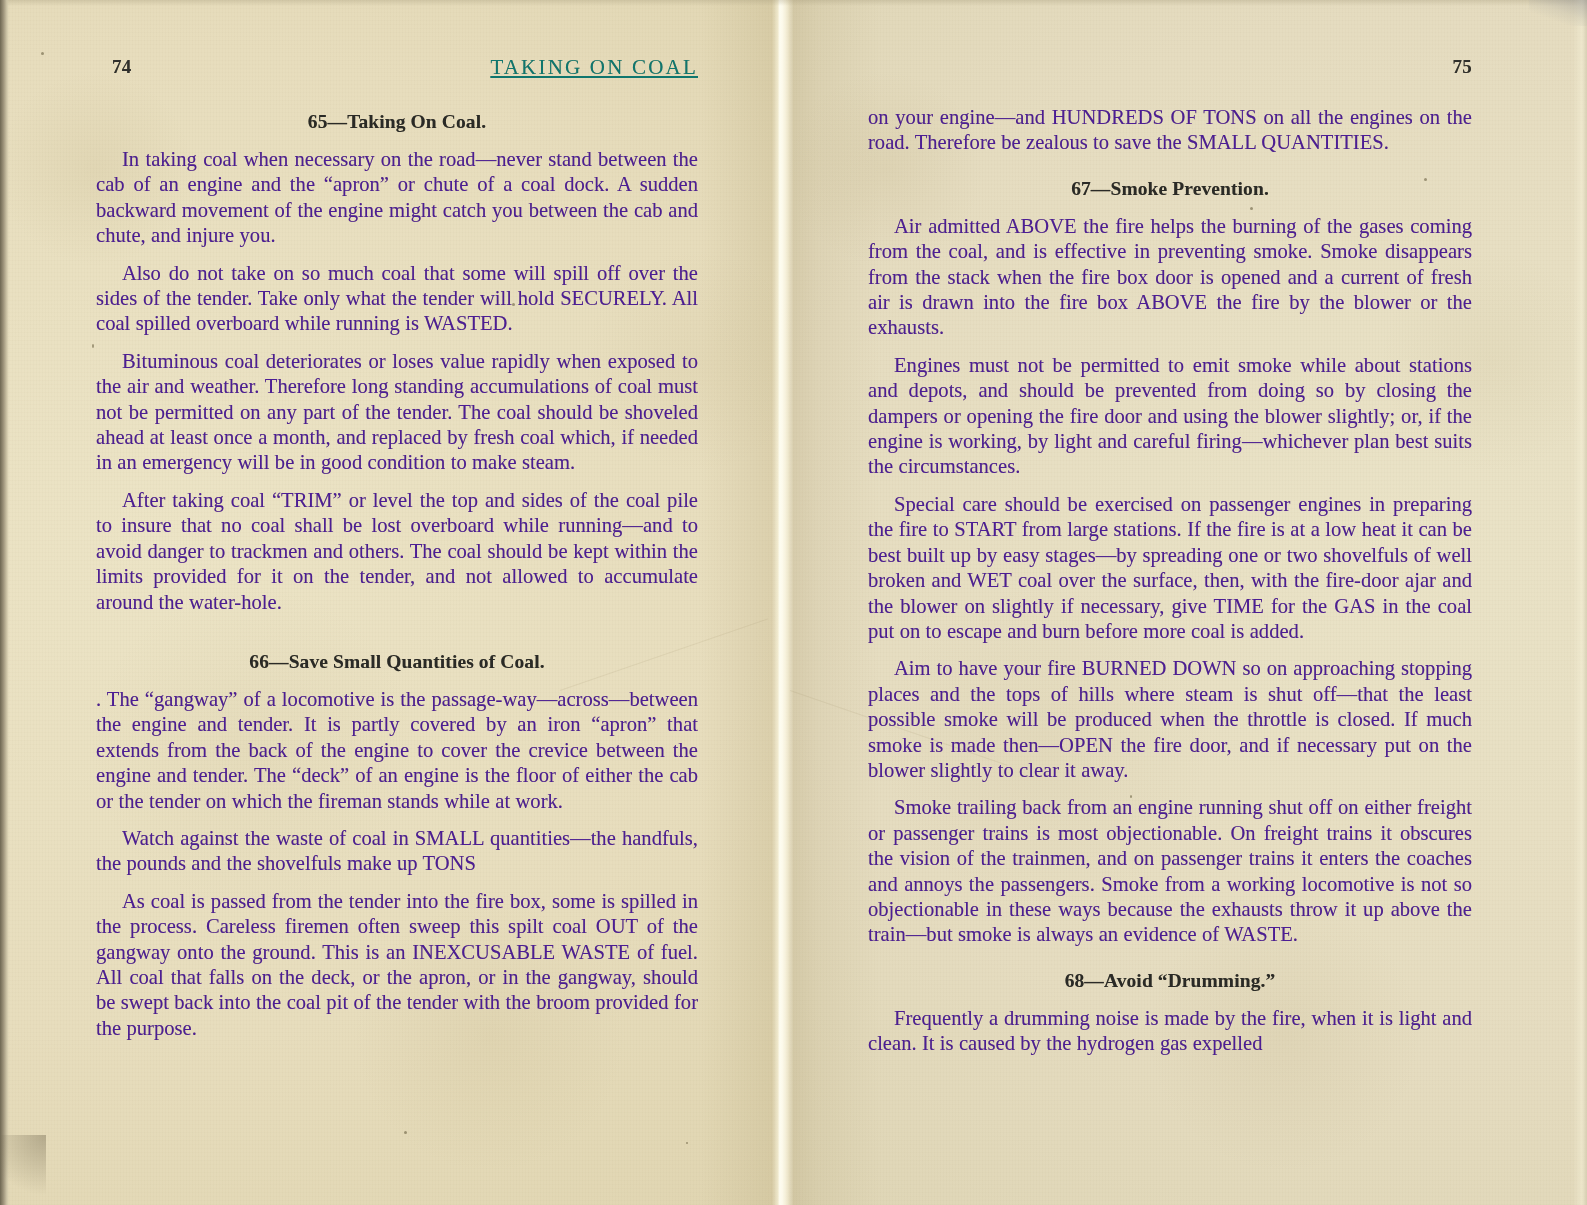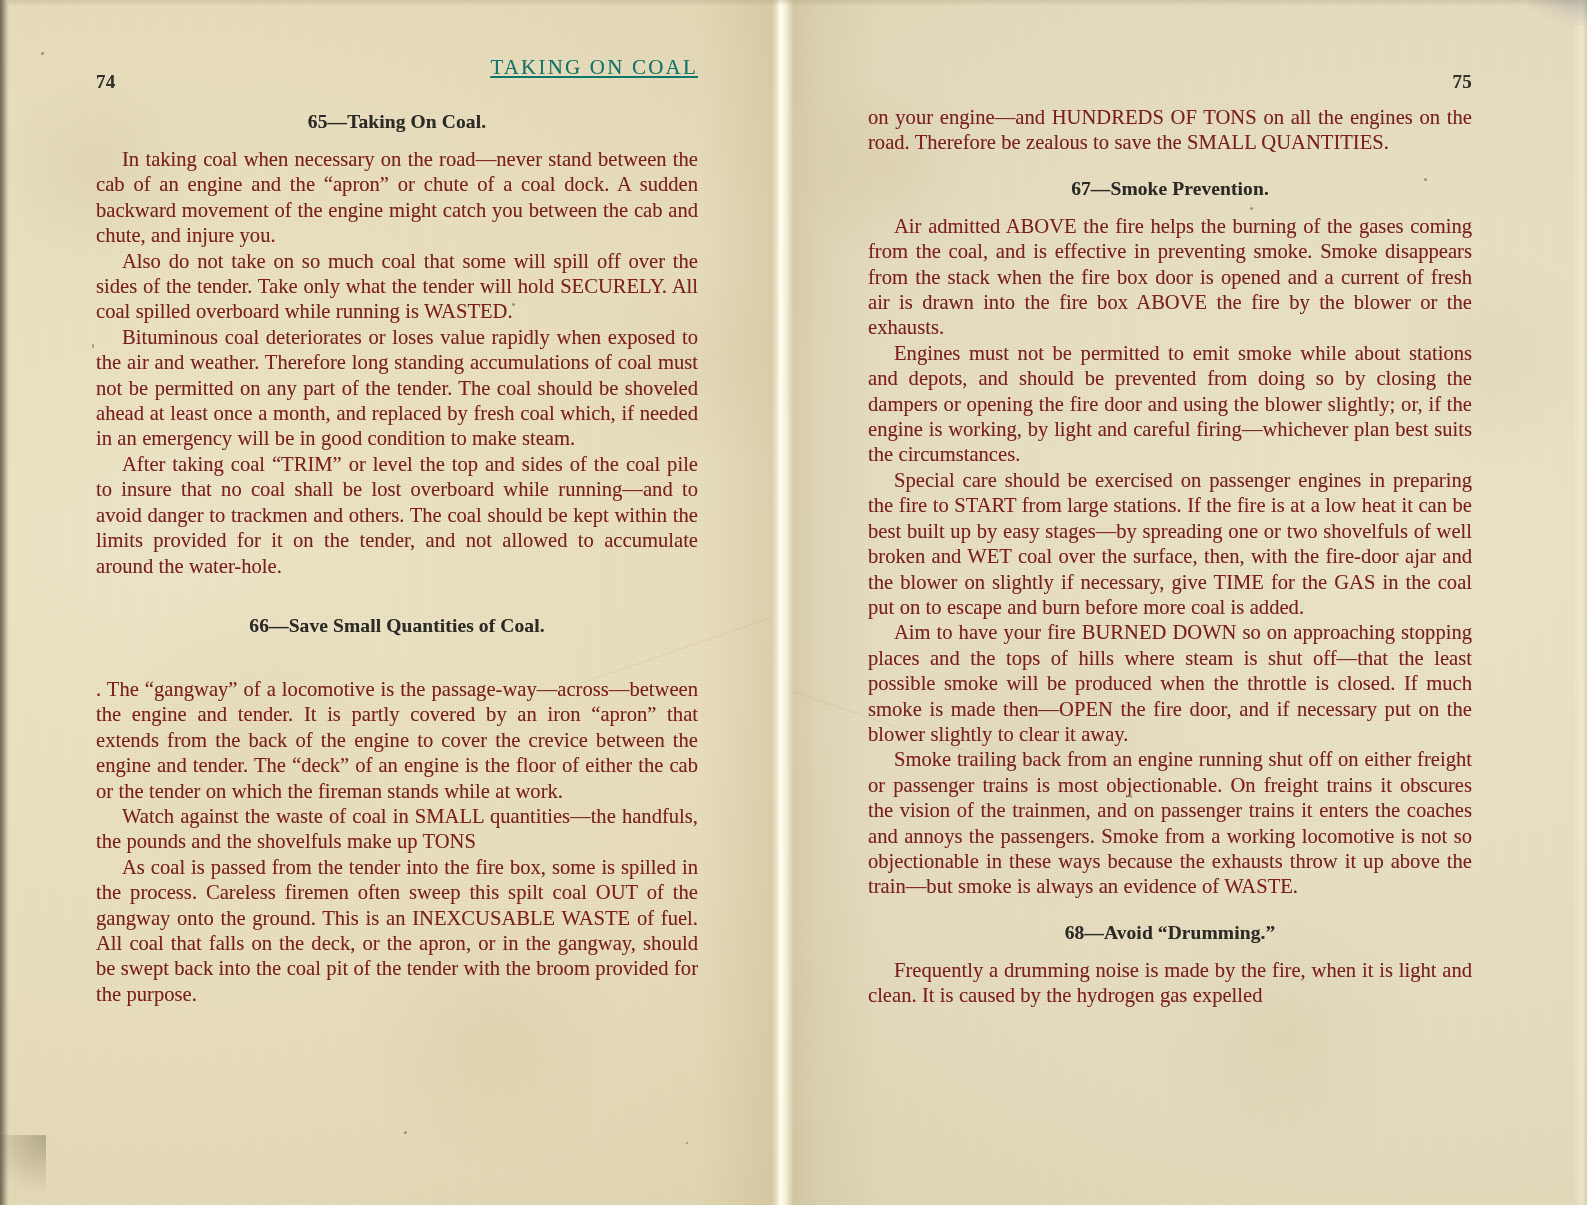--- a/index.html
+++ b/index.html
@@ -134,25 +134,26 @@
   #col-left  { left: 96px;  width: 602px; }
   #col-right { left: 868px; width: 604px; }
 
   .running-head {
     position: relative;
     height: 34px;
     margin-bottom: 16px;
   }
   .folio {
     position: absolute;
-    top: 16px;
+    top: 1px;
     font-size: 19px;
     font-weight: bold;
     letter-spacing: .2px;
     color: #30302c;
+    margin-left: 16px;
   }
   .folio.left  { left: 0; }
   .folio.right { right: 0; text-align: right; }
 
   .head-title {
     text-align: right;
     font-size: 21px;
     letter-spacing: 2.2px;
     color: #0f766e;
     text-decoration: underline;
@@ -163,33 +164,33 @@
   .section-head {
     text-align: center;
     font-size: 19.5px;
     font-weight: bold;
     color: #2a2a26;
     margin: 22px 0 14px 0;
     letter-spacing: .1px;
   }
   .section-head.tight-top { }
   .section-head.wide-top  { margin-top: 36px; }
-  .section-head.wide-btm  { margin-bottom: 40px; }
+  .section-head.wide-btm  { margin-bottom: 14px; }
 
   p.body {
     margin: 0 0 0 0;
     font-size: 20.6px;
     line-height: 25.4px;
     text-align: justify;
     text-indent: 26px;
-    color: #7f1d1d;
+    color: #4c1d95;
     word-spacing: .2px;
     hyphens: none;
   }
-  p.body + p.body { margin-top: 0px; }
+  p.body + p.body { margin-top: 12px; }
   p.body.no-indent { text-indent: 0; }
 
   
   #spread .body, #spread .section-head, #spread .head-title, #spread .folio {
     text-shadow: 0 0 .6px rgba(60,52,30,.35);
   }
 
   
   .speck {
     position: absolute;

